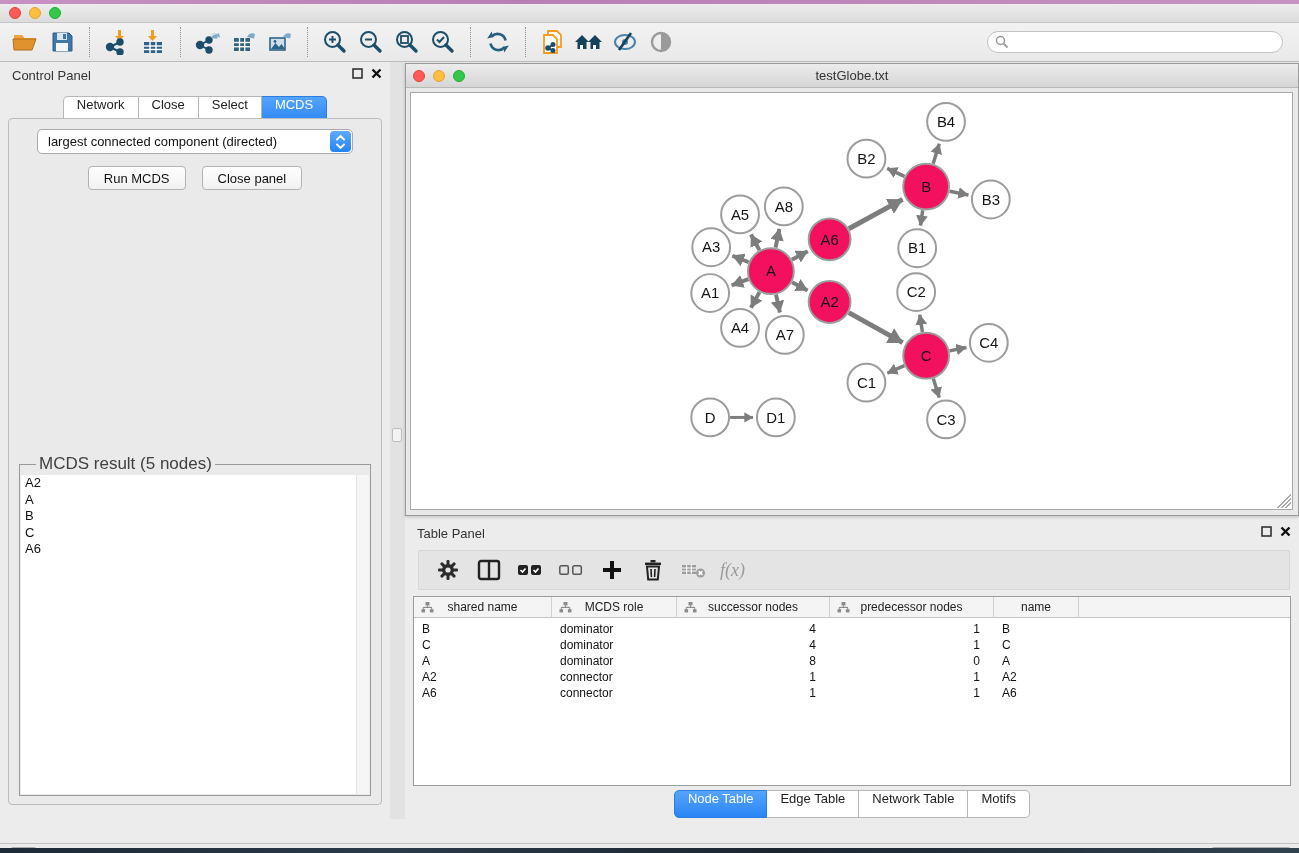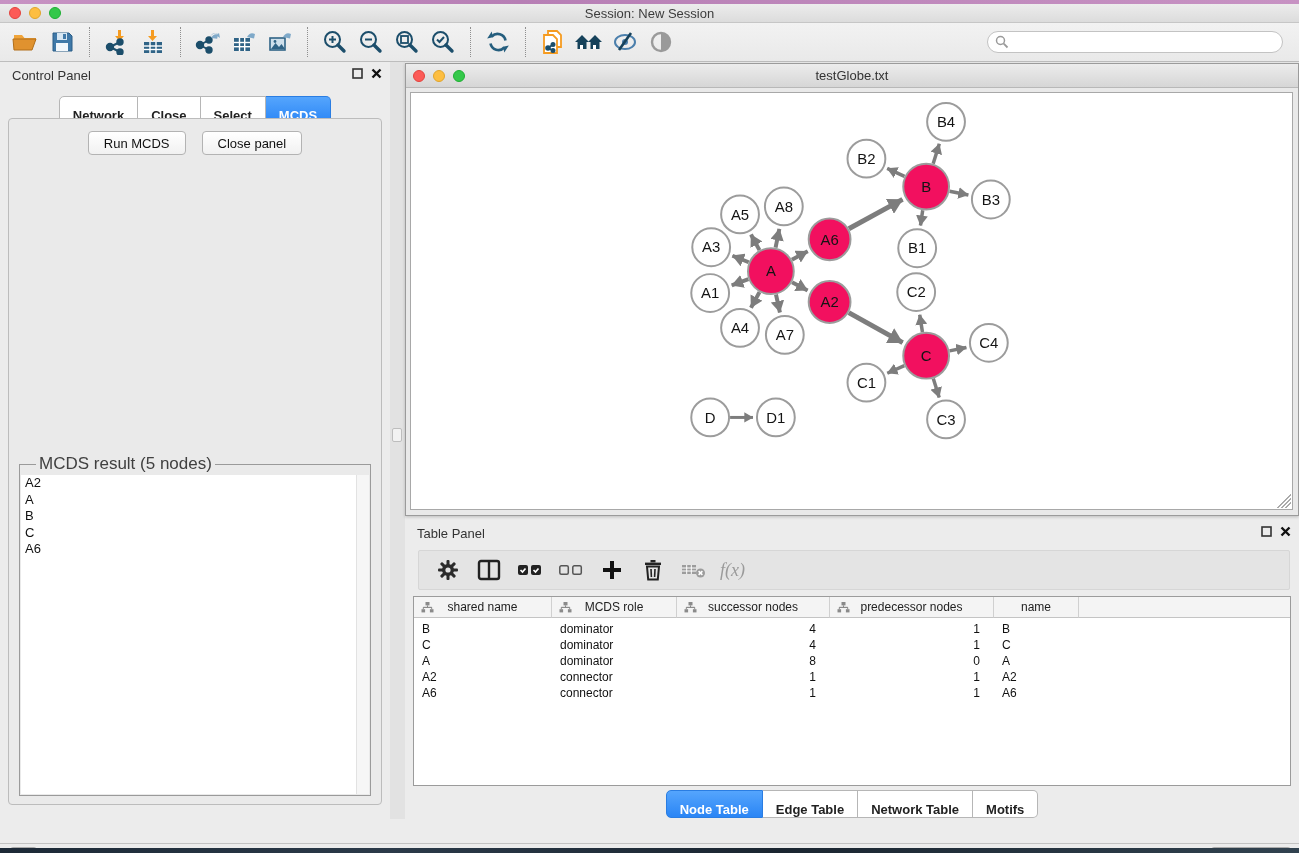--- a/index.html
+++ b/index.html
@@ -36,22 +36,22 @@
   .v-divider { position:absolute; left:390px; top:62px; width:15px; height:757px; background:#e2e2e2; }
   .v-divider .grip { position:absolute; left:2px; top:366px; width:10px; height:14px;
     background:#f2f2f2; border:1px solid #bdbdbd; border-radius:2px; }
 
   .panel-head { position:relative; height:26px; }
   .panel-head .ptitle { position:absolute; left:12px; top:6px; font-size:13px; color:#333; }
   .panel-head .pbtns { position:absolute; right:8px; top:6px; display:flex; gap:8px; align-items:center; }
 
   
   .tabrow { display:flex; justify-content:center; margin-top:8px; }
-  .tab { height:28px; padding:0 13px; display:flex; align-items:flex-end; background:#fff;
-    border:1px solid #b6b6b6; border-left:none; font-size:13px; color:#222;font-weight:bold; }
+  .tab { height:28px; padding:0 13px; display:flex; align-items:flex-start; background:#fff;
+    border:1px solid #b6b6b6; border-left:none; font-size:13px; color:#222; }
   .tab:first-child { border-left:1px solid #b6b6b6; border-radius:5px 0 0 5px; }
   .tab:last-child { border-radius:0 5px 5px 0; }
   .tab.active { background:linear-gradient(#55a5fd,#2a85f5); border-color:#2a7de2; color:#fff; }
 
   .cp-content { position:absolute; left:8px; right:8px; top:56px; bottom:14px;
     border:1px solid #bcbcbc; border-radius:4px; background:#eaeaea; }
   .opt-label { text-align:center; margin-top:20px; font-size:13px; color:#111; }
   .selectbox { position:relative; width:316px; height:25px; margin:10px auto 0 auto; background:#fff;
     border:1px solid #ababab; border-radius:5px; display:flex; align-items:center; padding-left:10px;
     font-size:13px; color:#111; }
@@ -126,21 +126,20 @@
 <div class="app">
 
   <div class="desktop-top"></div>
 
   <div class="titlebar">
     <div class="lights">
       <span class="light red"></span>
       <span class="light yellow"></span>
       <span class="light green"></span>
     </div>
-    <div class="title">Session: New Session</div>
   </div>
 
   <div class="toolbar">
     <div class="tbtn">
       <svg width="28" height="24" viewBox="0 0 28 24">
           <path d="M2 5h8l2.5 3H24v3H2z" fill="#f0a43a"></path>
           <path d="M1 9h23l-4 11H2z" fill="#e0922f" stroke="#b26f1a"></path>
         </svg>
     </div>
     <div class="tbtn">
@@ -319,20 +318,31 @@
           <span>Close</span>
         </div>
       <div class="tab">
           <span>Select</span>
         </div>
       <div class="tab active">
           <span>MCDS</span>
         </div>
     </div>
     <div class="cp-content">
+      <div class="selectbox">
+        <span>largest connected component (directed)</span>
+        <span class="stepper">
+          <svg width="9" height="6" viewBox="0 0 9 6">
+              <path d="M1 4.5L4.5 1 8 4.5" fill="none" stroke="#fff" stroke-width="1.8" stroke-linecap="round"></path>
+            </svg>
+          <svg width="9" height="6" viewBox="0 0 9 6">
+              <path d="M1 1.5L4.5 5 8 1.5" fill="none" stroke="#fff" stroke-width="1.8" stroke-linecap="round"></path>
+            </svg>
+        </span>
+      </div>
       <div class="btnrow">
         <div class="pushbtn">
             <span>Run MCDS</span>
           </div>
         <div class="pushbtn">
             <span>Close panel</span>
           </div>
       </div>
       <fieldset class="mcds-fieldset">
         <legend>MCDS result (5 nodes)</legend>

